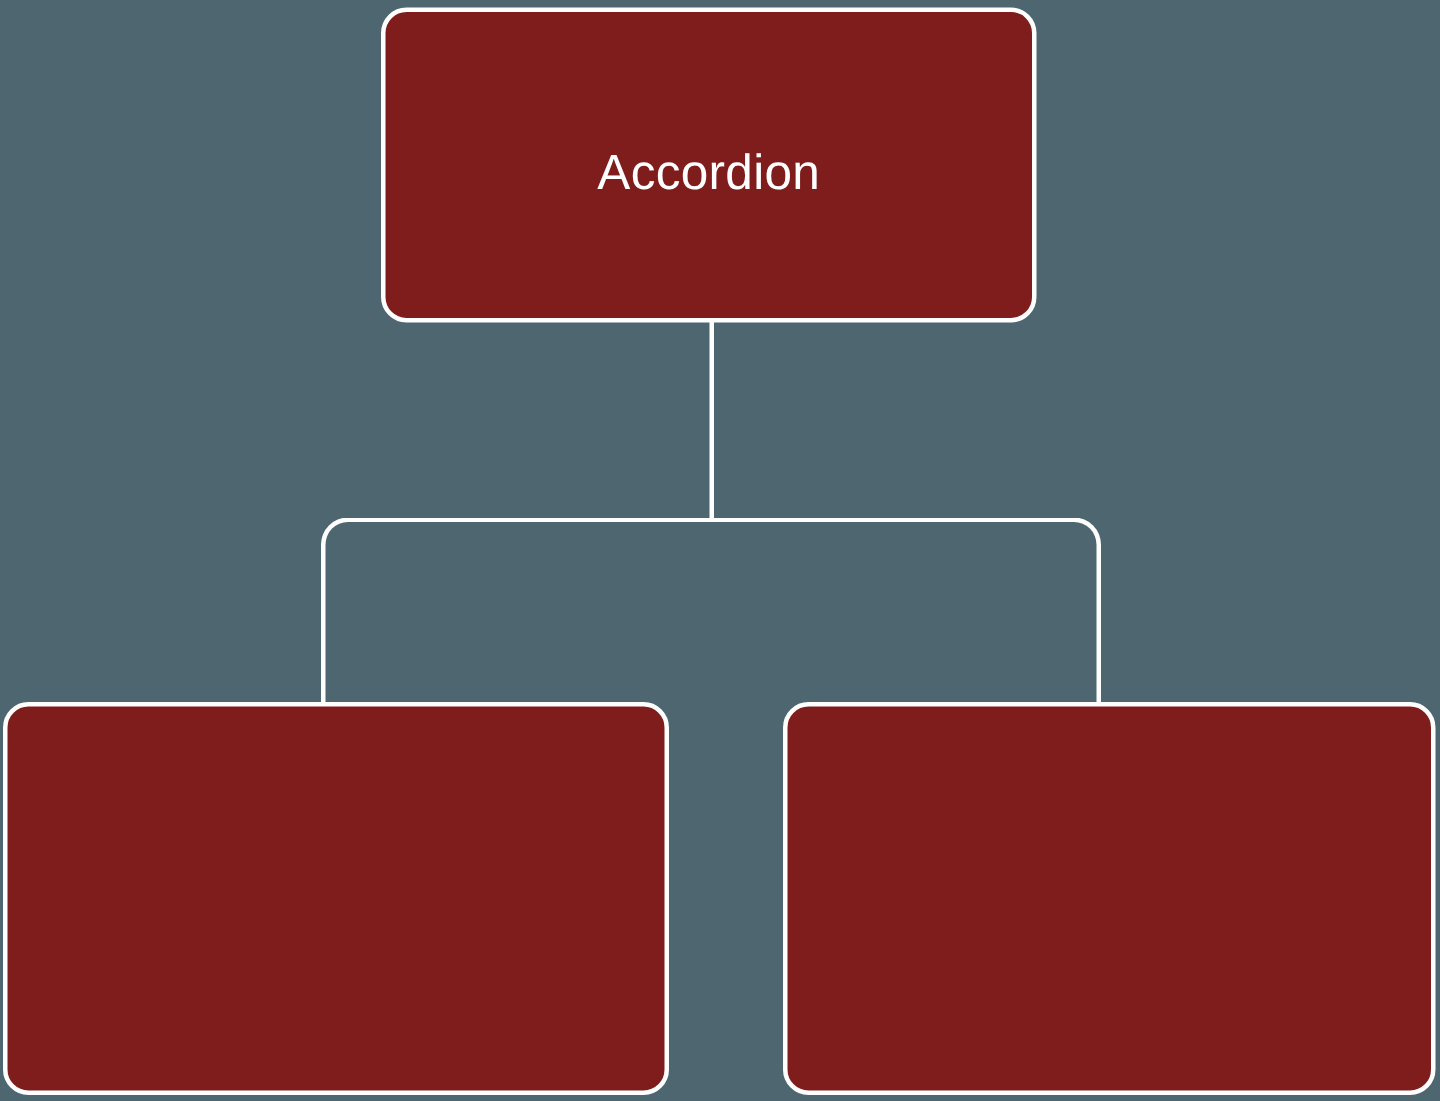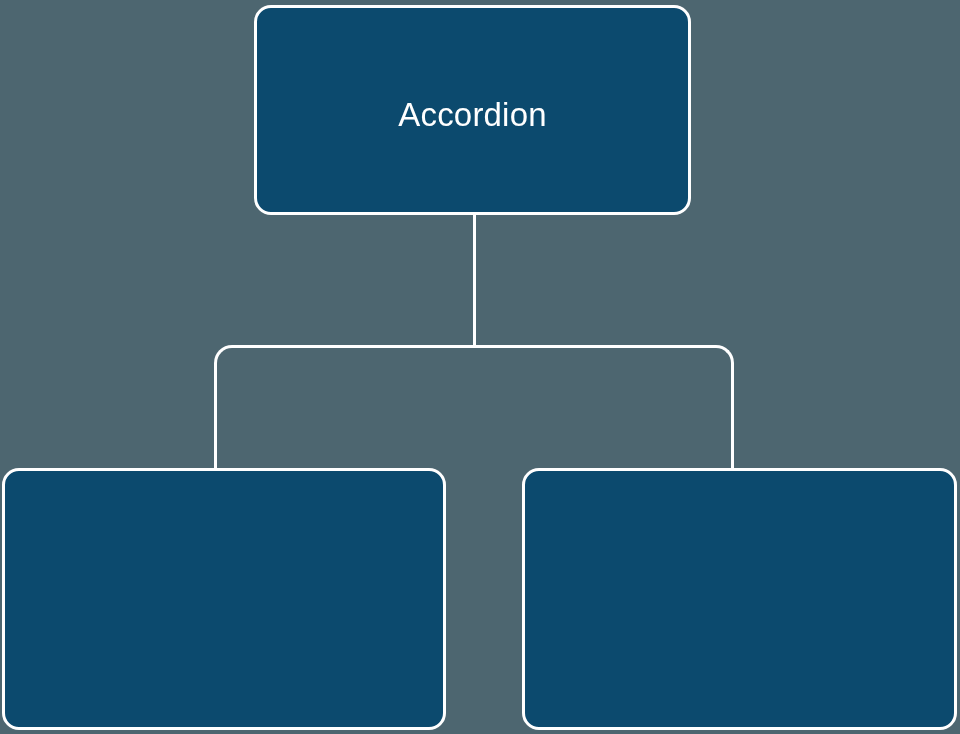--- a/index.html
+++ b/index.html
@@ -16,21 +16,21 @@
   #stage {
     position: relative;
     width: 960px;
     height: 734px;
   }
 
   
   .node {
     position: absolute;
     box-sizing: border-box;
-    background: #0c4a6e;
+    background: #7f1d1d;
     border: 3px solid #ffffff;
     border-radius: 17px;
   }
   .node-title {
     position: absolute;
     left: 0;
     right: 0;
     text-align: center;
     color: #ffffff;
     font-weight: 400;

